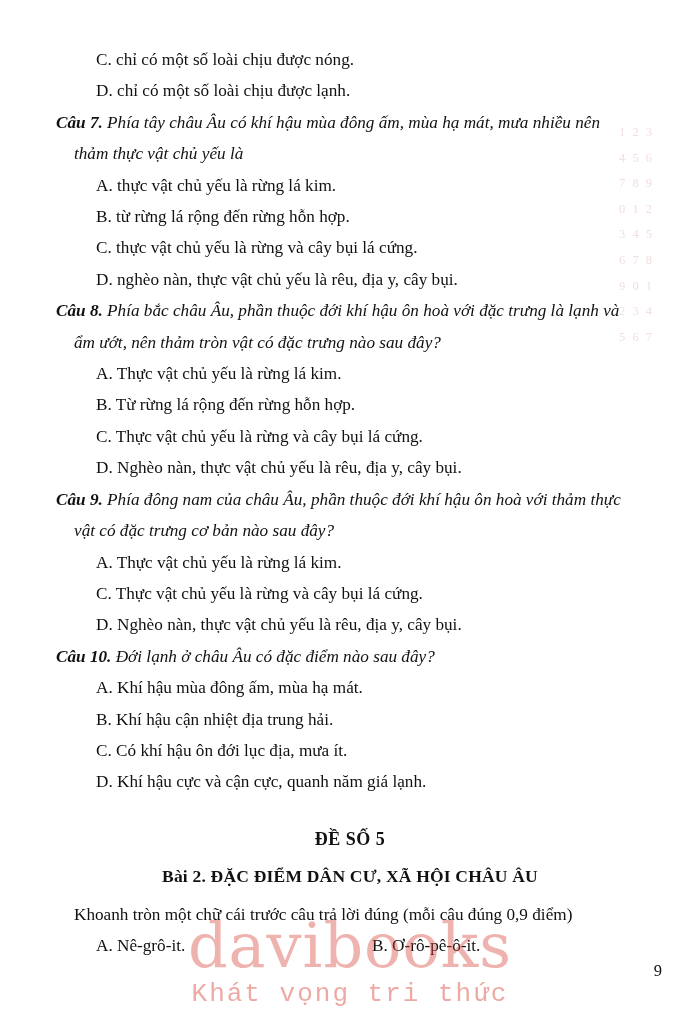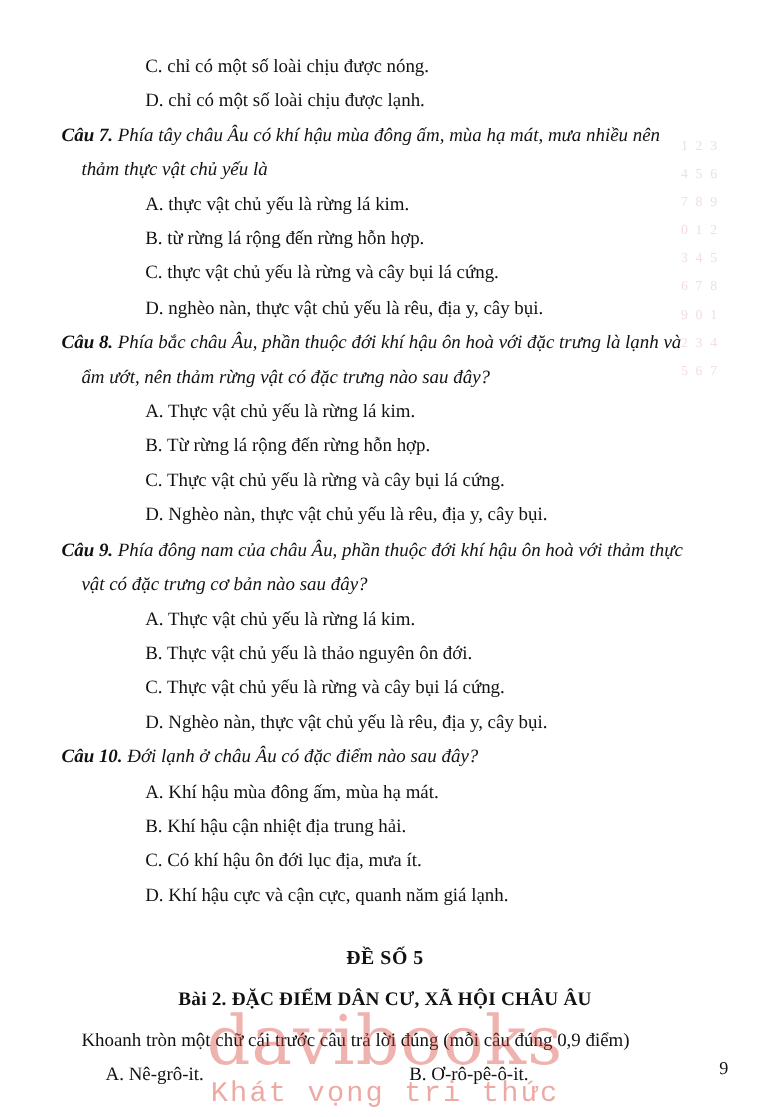--- a/index.html
+++ b/index.html
@@ -53,21 +53,20 @@
   }
 
   
   .line {
     font-size: 17.2px;
     line-height: 31.4px;
     white-space: pre-wrap;
   }
   .opt {
     padding-left: 96px;
-    margin-left: 36px;
   }
   .q {
     padding-left: 56px;
     font-style: italic;
     font-weight: bold;
   }
   .q .num {
     font-style: italic;
     font-weight: bold;
   }
@@ -174,30 +173,29 @@
     <div class="line opt">D. chỉ có một số loài chịu được lạnh.</div>
 
     <div class="line q"><span class="num">Câu 7.</span><span class="qbody"> </span><span class="qbody">Phía tây châu Âu có khí hậu mùa đông ấm, mùa hạ mát, mưa nhiều nên</span></div>
     <div class="line q-cont qbody">thảm thực vật chủ yếu là</div>
     <div class="line opt">A. thực vật chủ yếu là rừng lá kim.</div>
     <div class="line opt">B. từ rừng lá rộng đến rừng hỗn hợp.</div>
     <div class="line opt">C. thực vật chủ yếu là rừng và cây bụi lá cứng.</div>
     <div class="line opt">D. nghèo nàn, thực vật chủ yếu là rêu, địa y, cây bụi.</div>
 
     <div class="line q"><span class="num">Câu 8.</span><span class="qbody"> </span><span class="qbody">Phía bắc châu Âu, phần thuộc đới khí hậu ôn hoà với đặc trưng là lạnh và</span></div>
-    <div class="line q-cont qbody">ẩm ướt, nên thảm rừng vật có đặc trưng nào sau đây?</div>
+    <div class="line q-cont qbody">ẩm ướt, nên thảm tròn vật có đặc trưng nào sau đây?</div>
     <div class="line opt">A. Thực vật chủ yếu là rừng lá kim.</div>
     <div class="line opt">B. Từ rừng lá rộng đến rừng hỗn hợp.</div>
     <div class="line opt">C. Thực vật chủ yếu là rừng và cây bụi lá cứng.</div>
     <div class="line opt">D. Nghèo nàn, thực vật chủ yếu là rêu, địa y, cây bụi.</div>
 
     <div class="line q"><span class="num">Câu 9.</span><span class="qbody"> </span><span class="qbody">Phía đông nam của châu Âu, phần thuộc đới khí hậu ôn hoà với thảm thực</span></div>
     <div class="line q-cont qbody">vật có đặc trưng cơ bản nào sau đây?</div>
     <div class="line opt">A. Thực vật chủ yếu là rừng lá kim.</div>
-    <div class="line opt">B. Thực vật chủ yếu là thảo nguyên ôn đới.</div>
     <div class="line opt">C. Thực vật chủ yếu là rừng và cây bụi lá cứng.</div>
     <div class="line opt">D. Nghèo nàn, thực vật chủ yếu là rêu, địa y, cây bụi.</div>
 
     <div class="line q"><span class="num">Câu 10.</span><span class="qbody"> </span><span class="qbody">Đới lạnh ở châu Âu có đặc điểm nào sau đây?</span></div>
     <div class="line opt">A. Khí hậu mùa đông ấm, mùa hạ mát.</div>
     <div class="line opt">B. Khí hậu cận nhiệt địa trung hải.</div>
     <div class="line opt">C. Có khí hậu ôn đới lục địa, mưa ít.</div>
     <div class="line opt">D. Khí hậu cực và cận cực, quanh năm giá lạnh.</div>
 
     <div class="line center de-so">ĐỀ SỐ 5</div>

